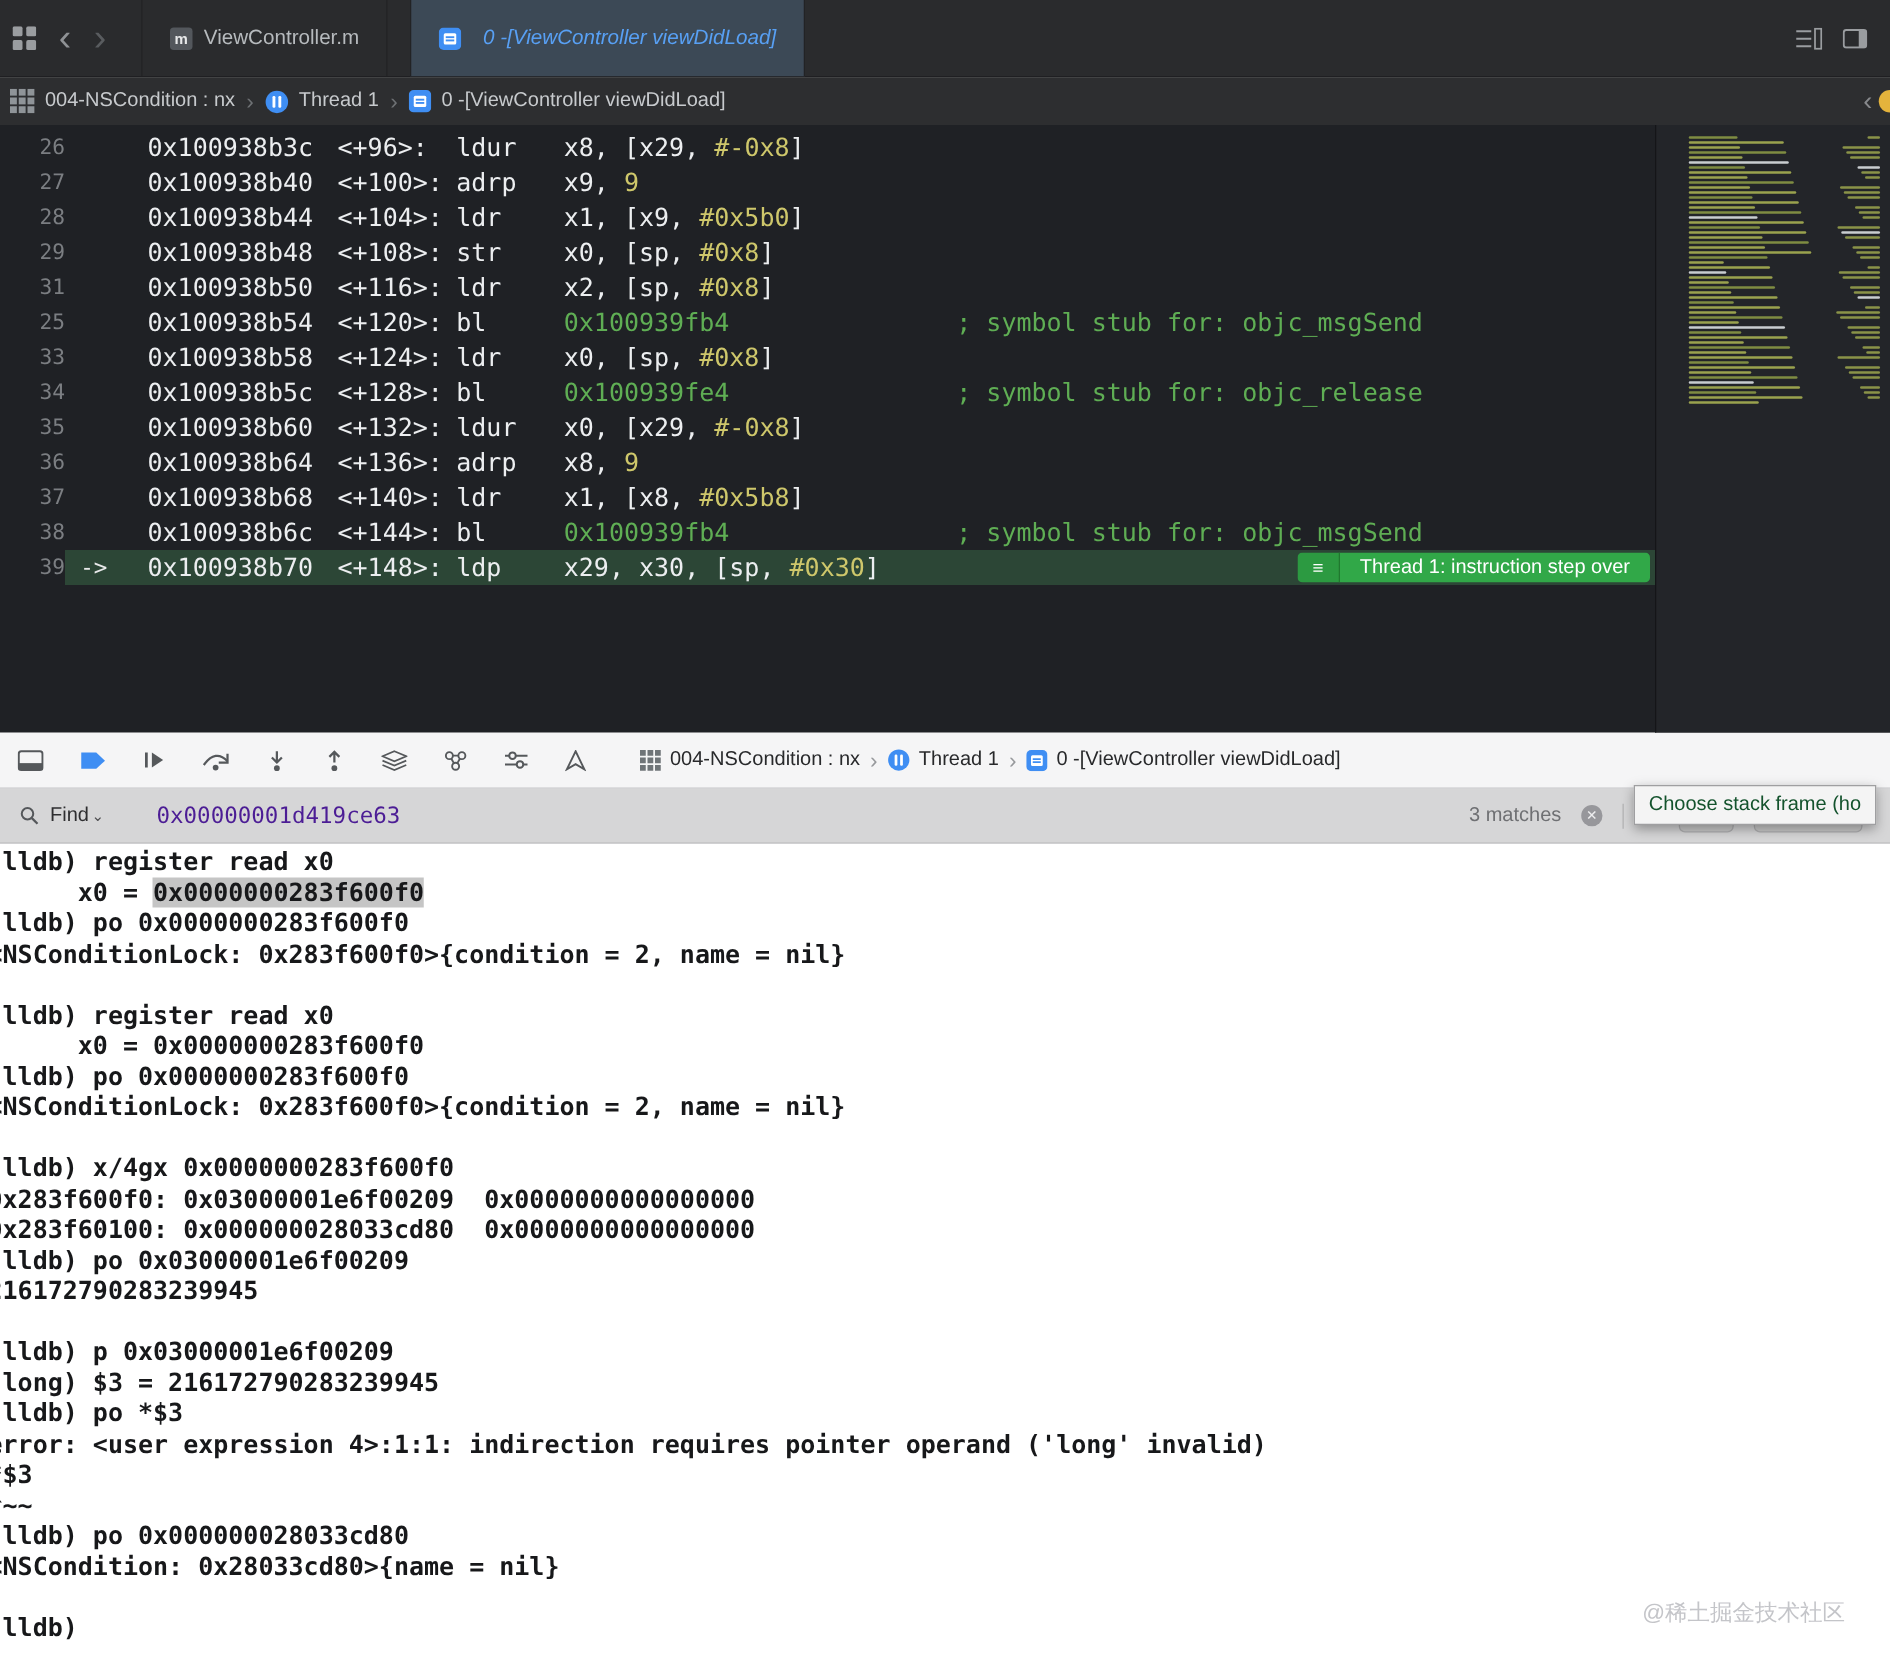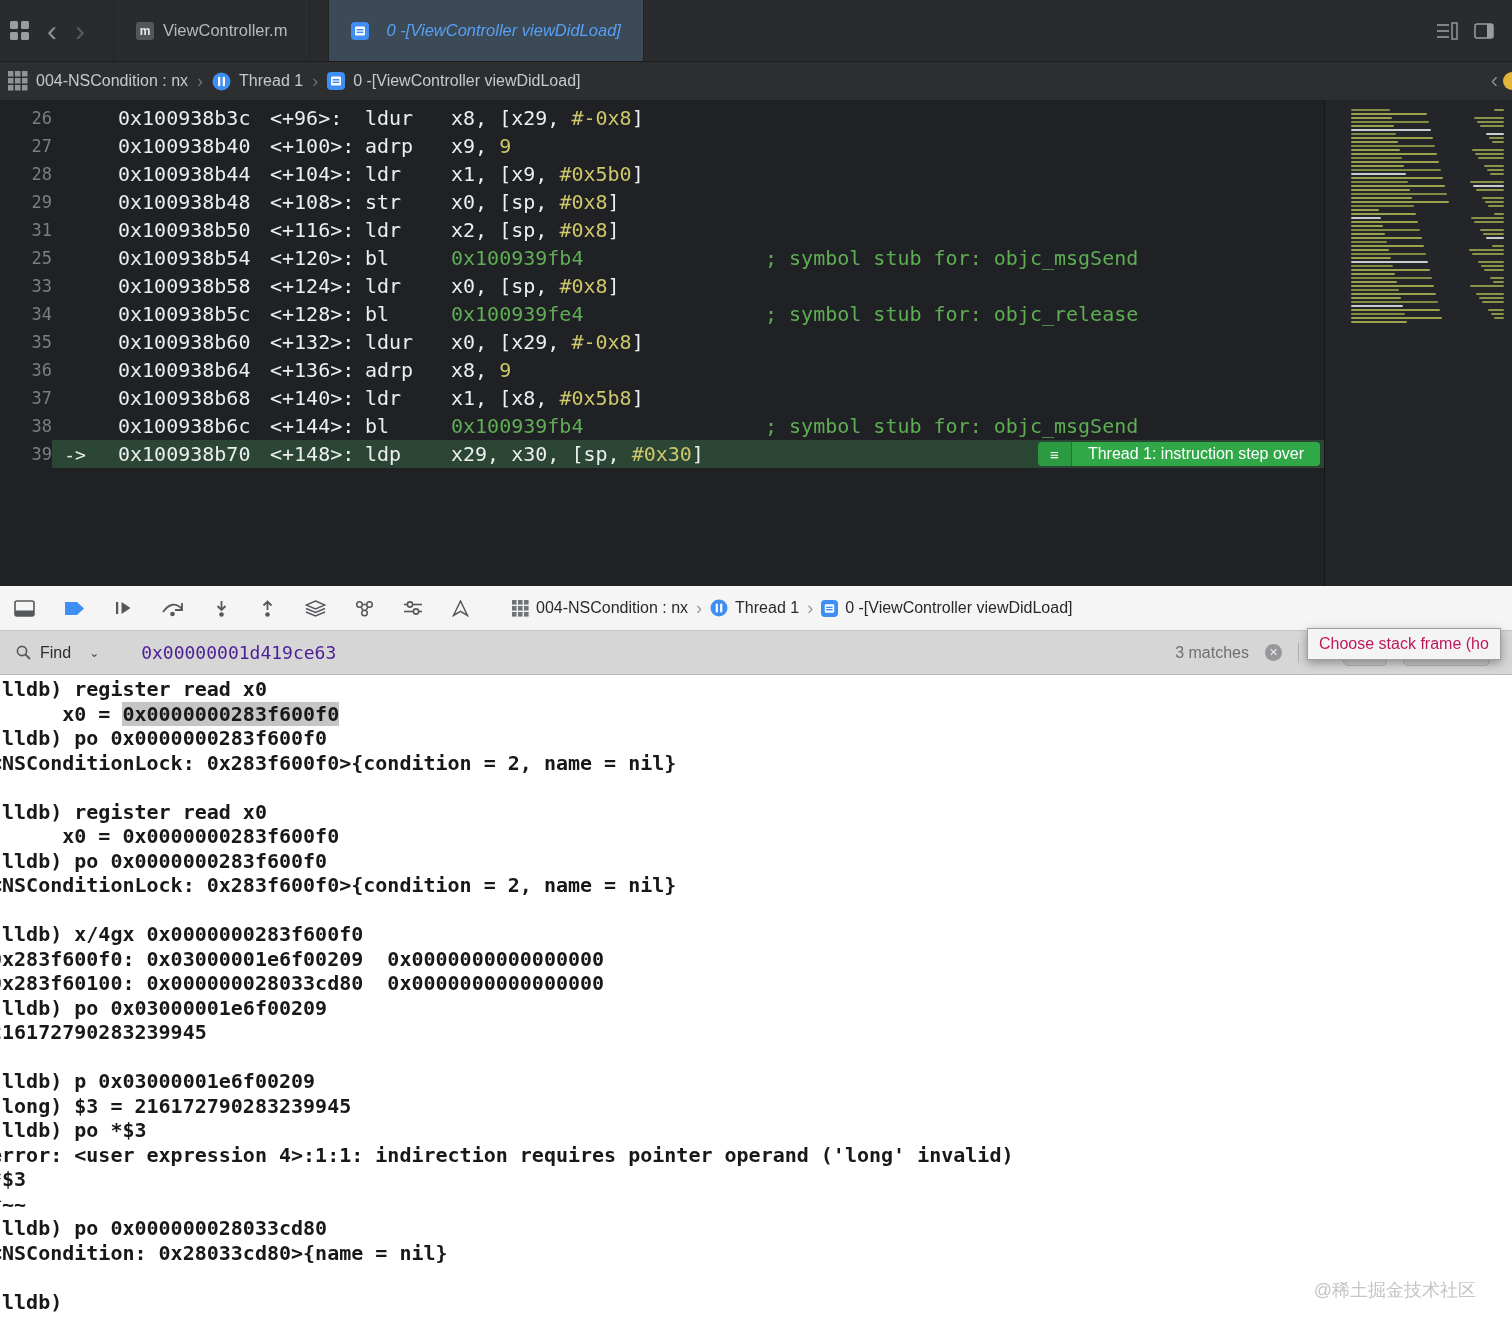--- a/index.html
+++ b/index.html
@@ -62,34 +62,34 @@
     align-items:center;padding-left:14px}
   .dt-icon{margin-right:29px;display:flex;align-items:center;flex:none}
   .dt-crumbs{display:flex;align-items:center;margin-left:14px;font-size:16px;color:#28292b;
     white-space:nowrap}
   .dt-crumbs .jb-chev{color:#97999c;margin:0 8px}
   .dt-crumbs .jb-icon{margin-right:7px}
 
   
   .findbar{height:44px;background:#d6d6d7;border-bottom:1px solid #b7b7b9;display:flex;
     align-items:center;padding:0 16px;position:relative}
-  .find-label{font-size:16px;color:#2e2e30;margin:0 18px 0 9px}
+  .find-label{font-size:16px;color:#2e2e30;margin:0 2px 0 9px}
   .find-chev{font-size:12px;color:#4c4c4e;margin-right:42px}
   .find-query{font-family:"DejaVu Sans Mono",monospace;font-size:18px;color:#4c1d95}
   .fb-right{margin-left:auto;display:flex;align-items:center;gap:16px;padding-right:6px}
   .matches{color:#6f7073;font-size:16px}
   .clear-btn{width:17px;height:17px;border-radius:50%;background:#97979b;color:#ededee;
     font-size:11px;display:flex;align-items:center;justify-content:center}
   .fb-divider{width:1px;height:20px;background:#b2b2b4}
   .plus-btn{font-size:21px;color:#4c4c4e;line-height:1}
   .seg-btn{font-size:16px;color:#2e2e30;background:#cacaca;border:1px solid #b0b0b2;
     border-radius:5px;padding:3px 11px}
 
   .tooltip{position:absolute;left:1307px;top:628px;background:#f4f4f4;border:1px solid #9f9fa1;
-    box-shadow:0 3px 9px rgba(0,0,0,.35);padding:6px 11px;font-size:16px;color:#be185d;
+    box-shadow:0 3px 9px rgba(0,0,0,.35);padding:6px 11px;font-size:16px;color:#14532d;
     white-space:nowrap;z-index:20}
 
   
   .console{position:relative;background:#fff;height:657px;padding-top:2px;overflow:hidden}
   .cinner{margin-left:-10px}
   .crow{font-family:"DejaVu Sans Mono",monospace;font-weight:bold;font-size:20px;
     line-height:24.5px;height:24.5px;color:#17181a;white-space:pre}
   .hl{background:#c5c5c5}
   .watermark{position:absolute;right:36px;bottom:30px;color:#c4c5c9;font-size:18px}
 

